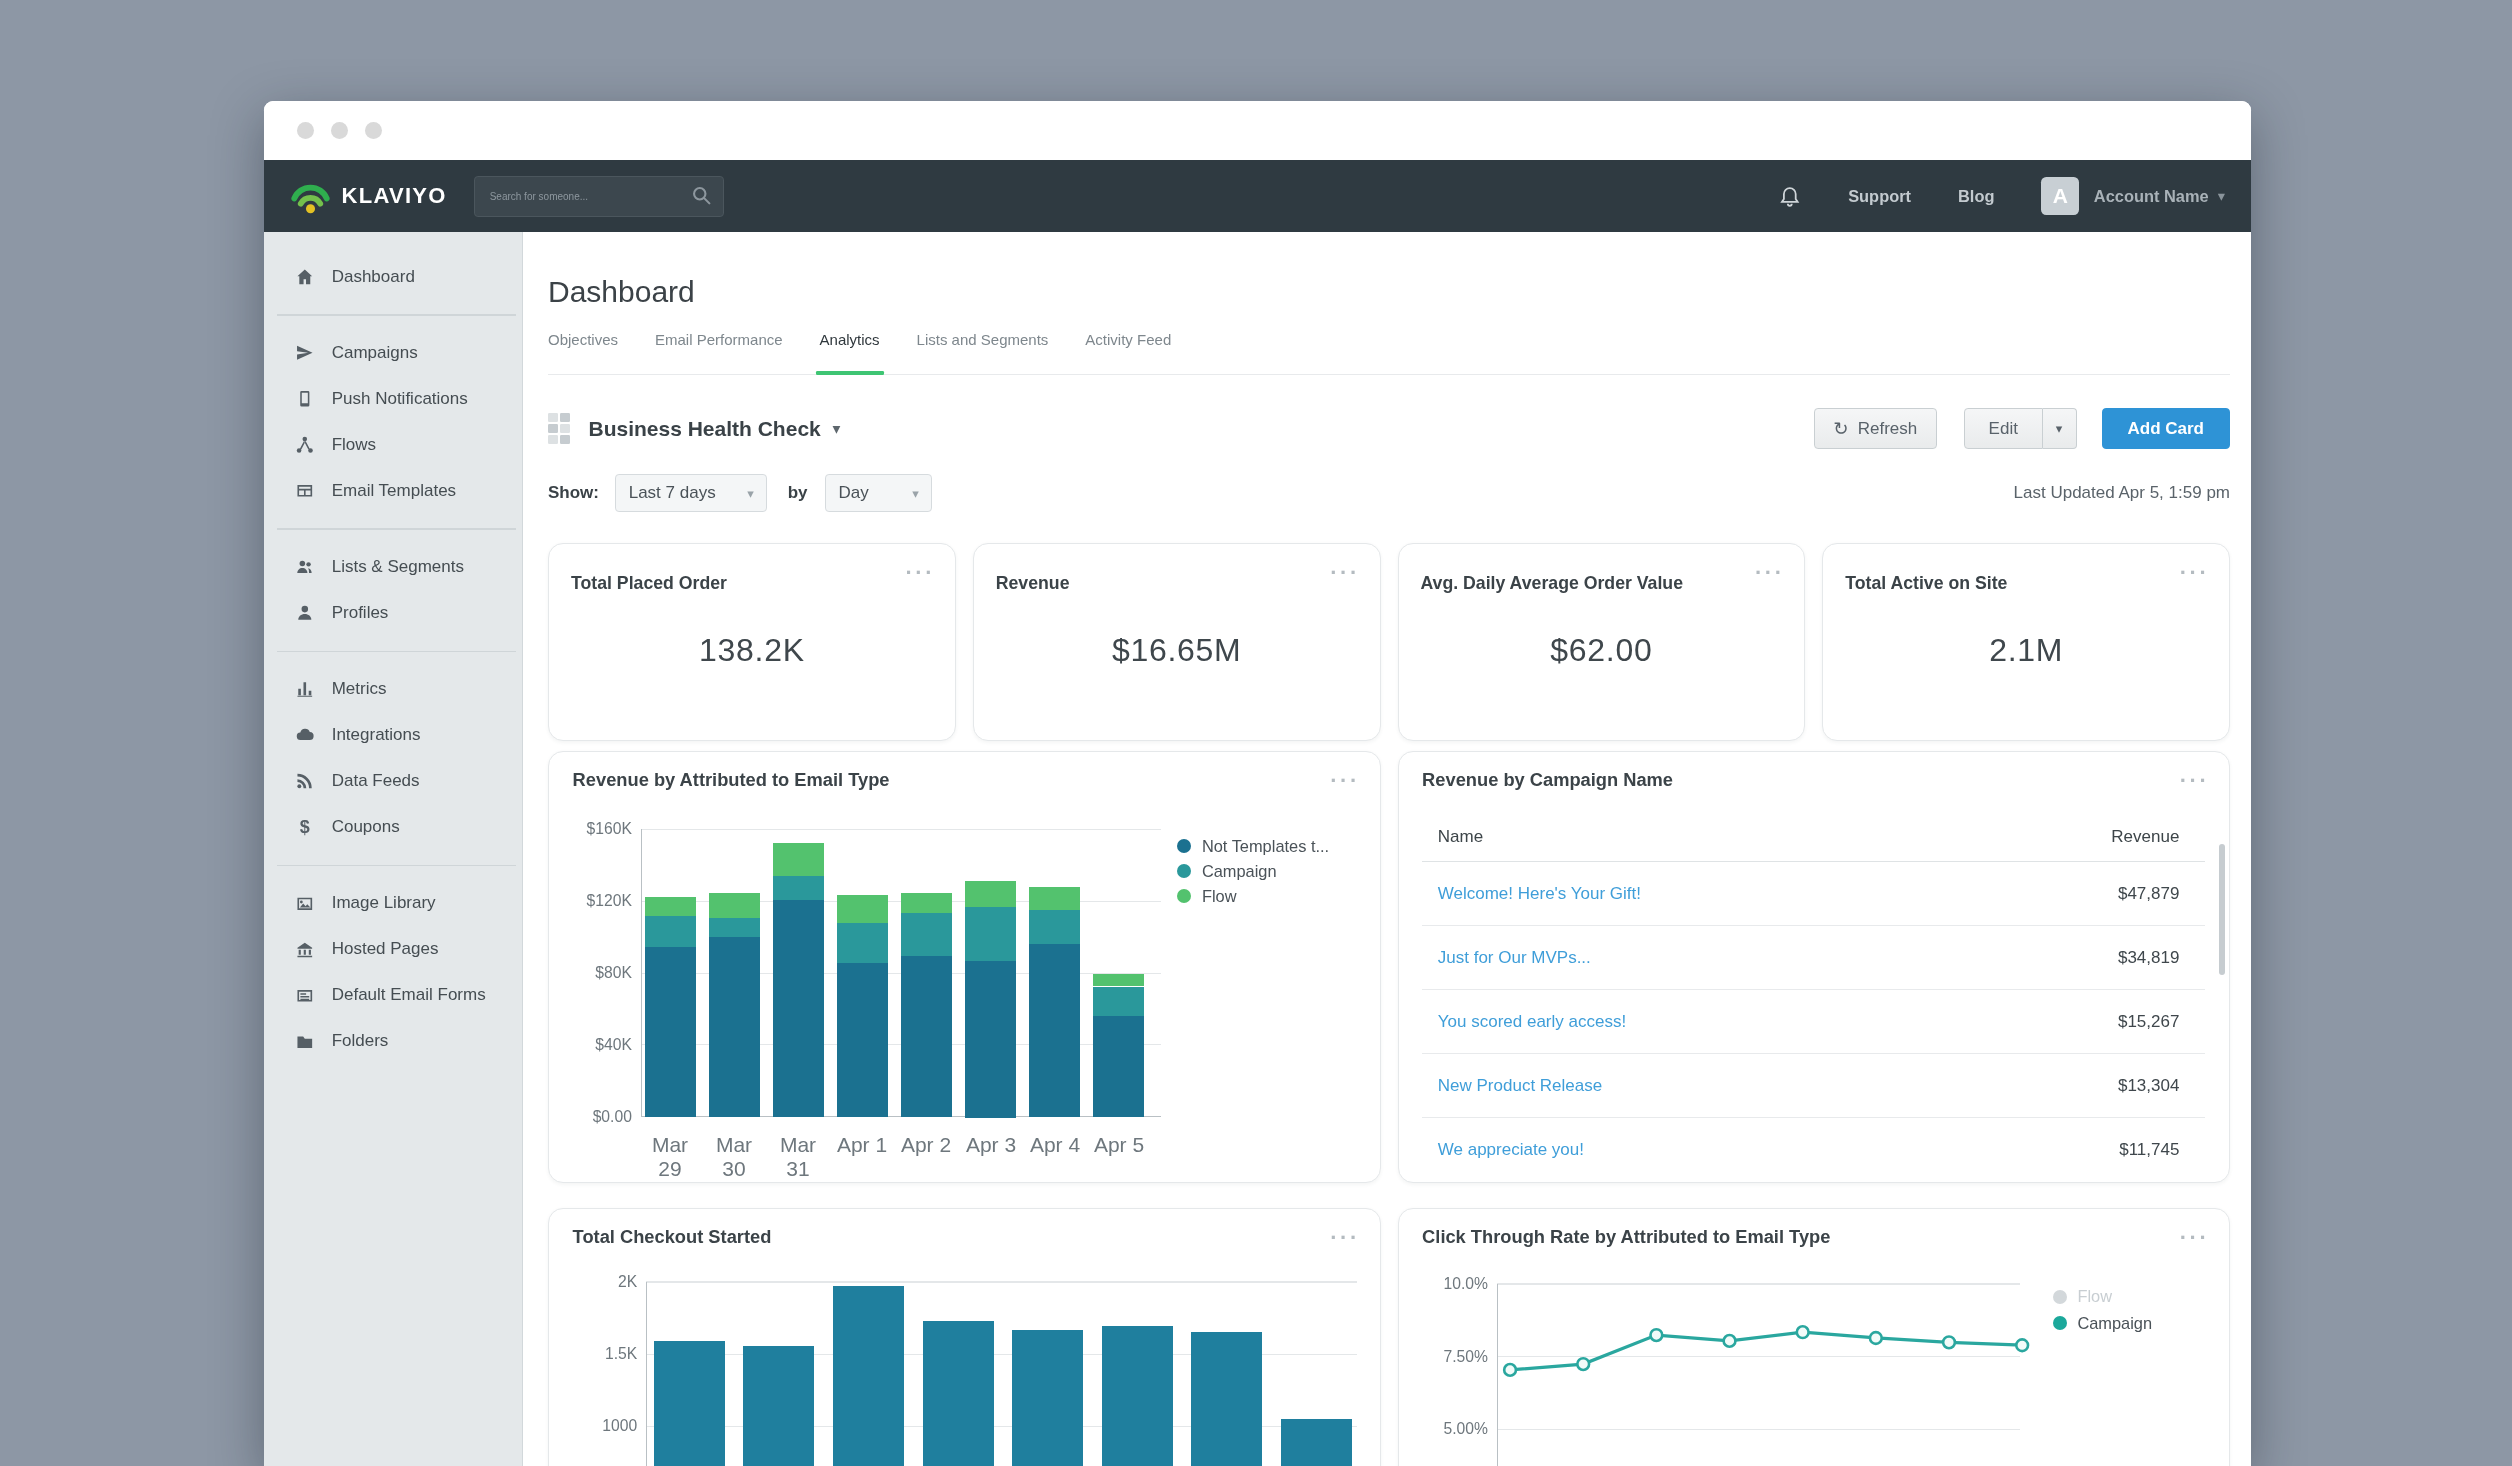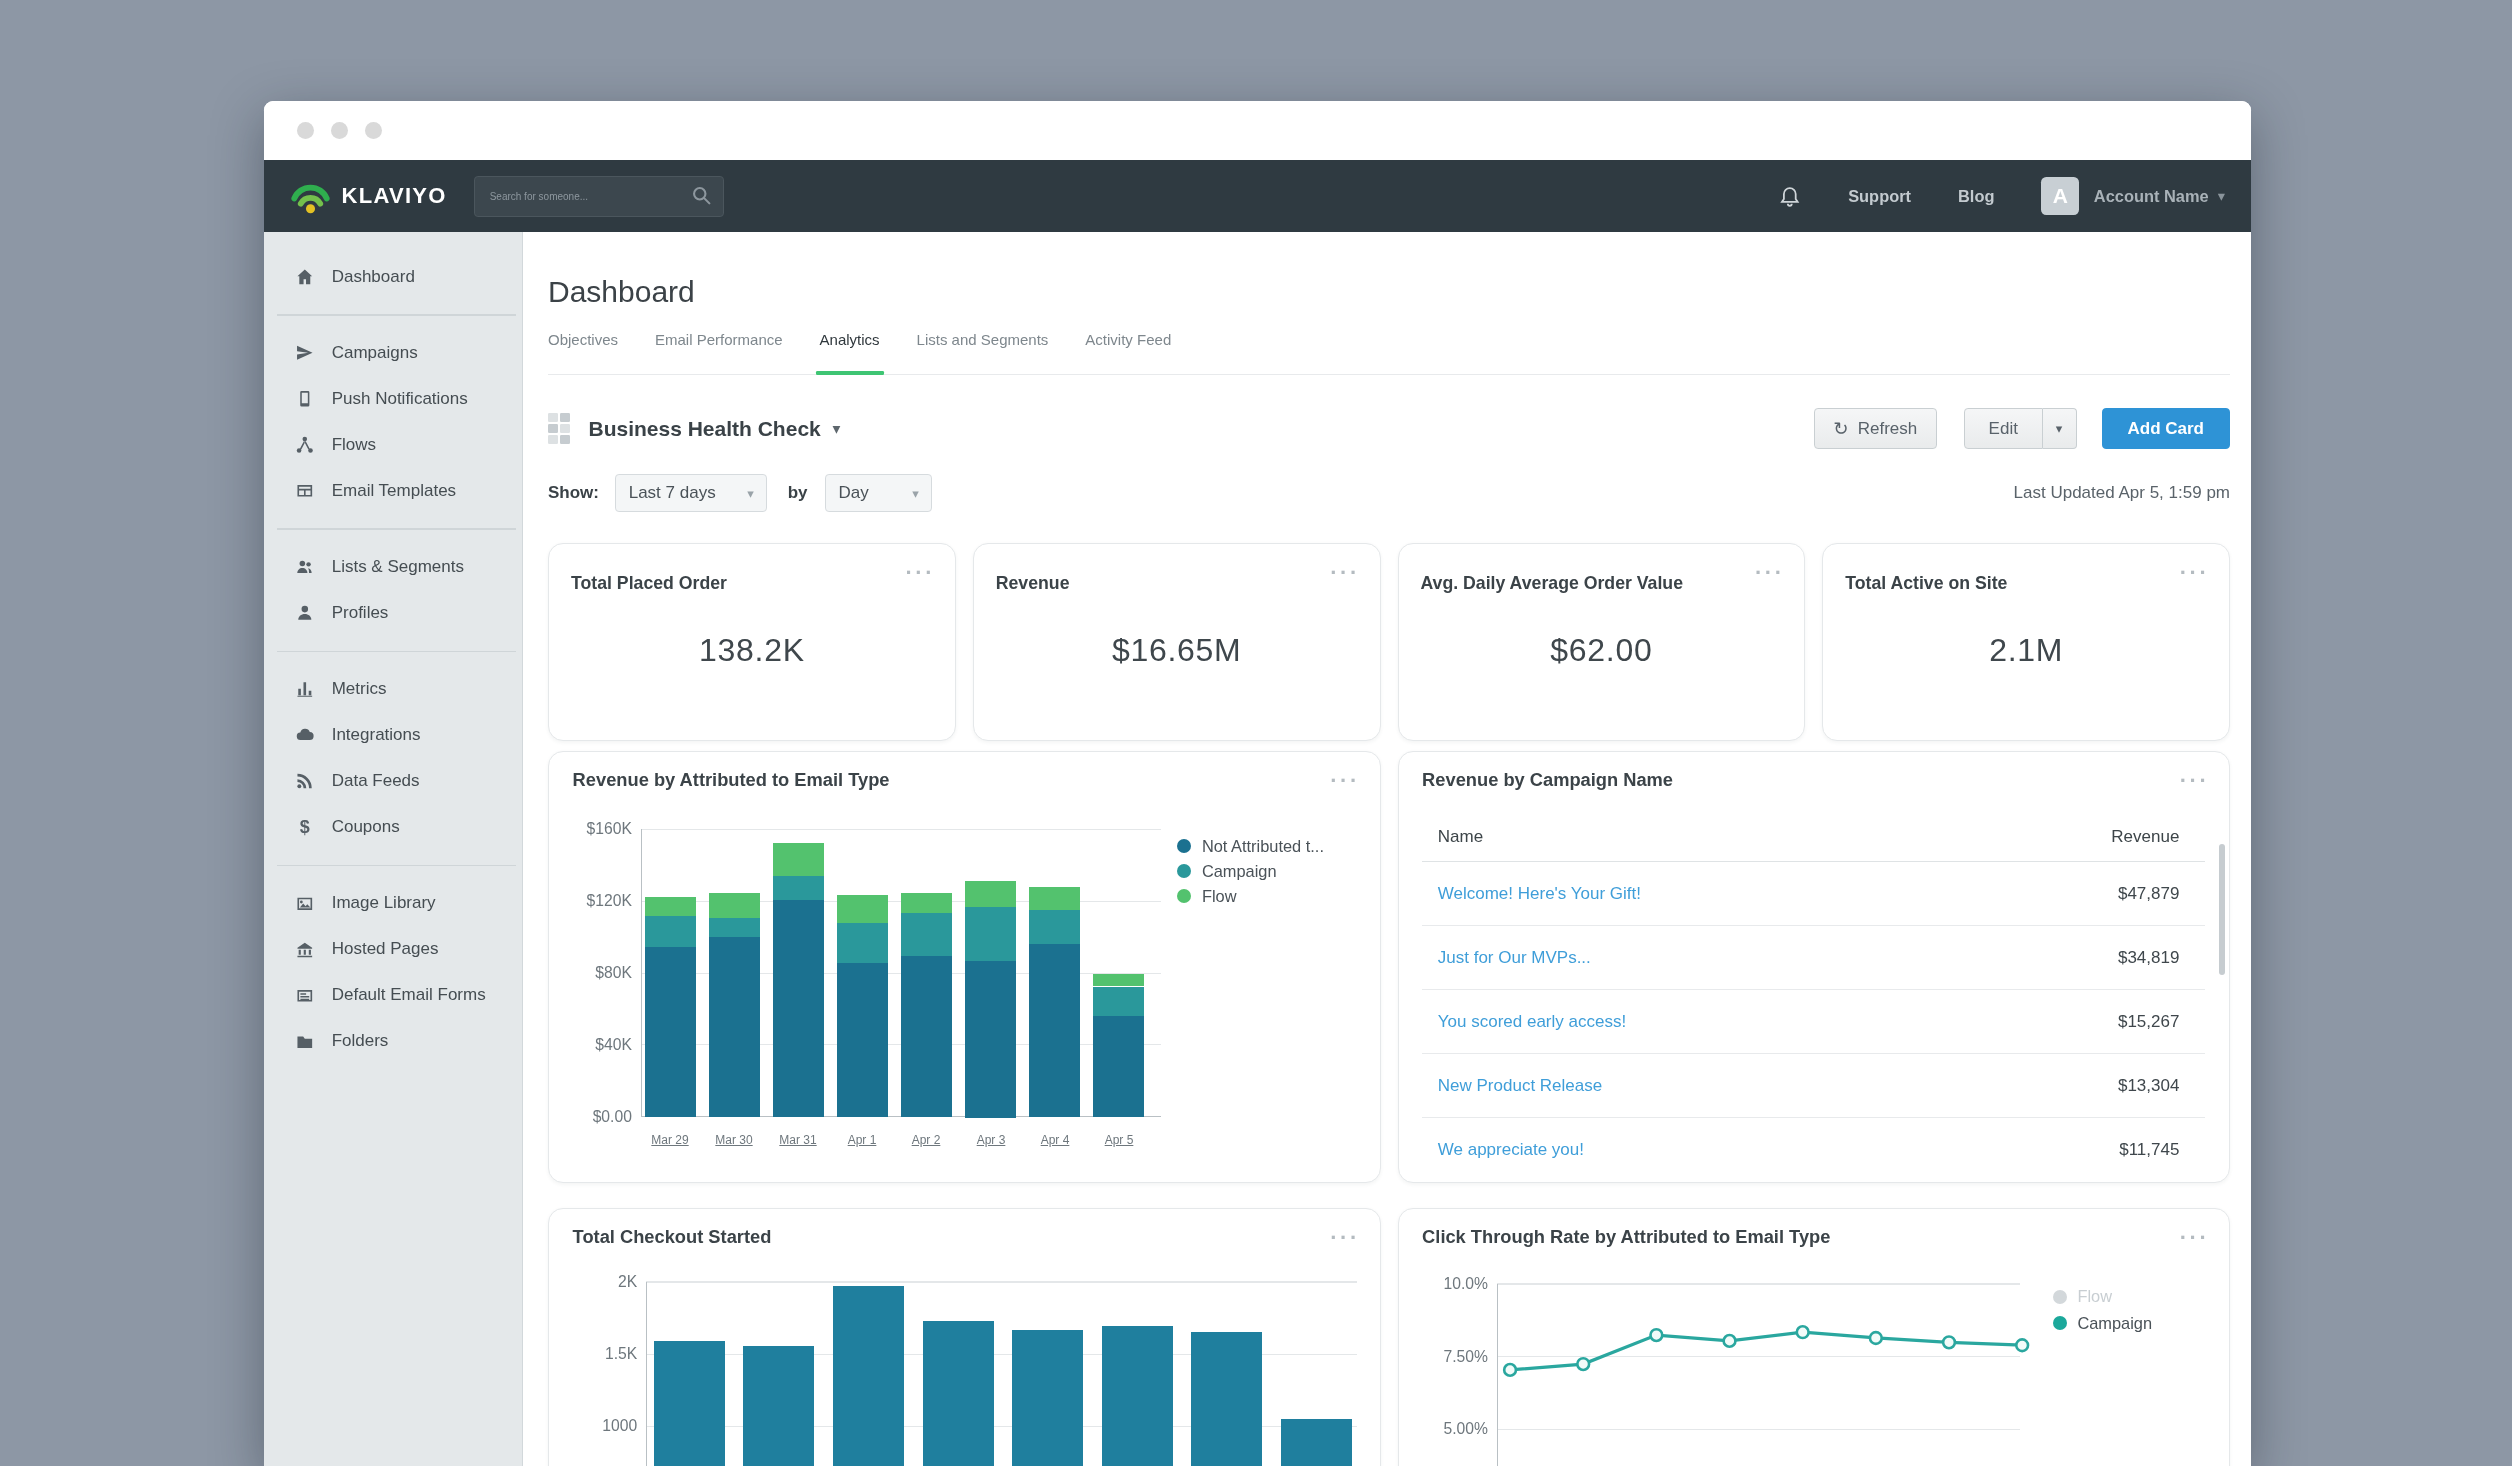--- a/index.html
+++ b/index.html
@@ -75,21 +75,21 @@
   
   .charts-grid { display:grid; grid-template-columns:1fr 1fr; gap:17px; margin-top:9.8px; }
   .charts-grid.row3 { margin-top:25px; }
   .chart-card { height:432px; position:relative; padding:17px 23.6px 0 23.6px; }
   .chart-title { font-size:18.3px; font-weight:700; color:#3b4348; }
   .chart-abs { position:absolute; left:0; right:0; }
   .gridline { position:absolute; height:1.3px; background:#e4e7e9; }
   .gridline.base { background:#b9c0c4; }
   .axisv { position:absolute; width:1.3px; background:#b9c0c4; }
   .ylab { position:absolute; font-size:15.7px; color:#6e777d; text-align:right; width:79px; }
-  .xlab { position:absolute; font-size:12px; color:#6e777d; text-align:center;text-decoration:underline; }
+  .xlab { position:absolute; font-size:21px; color:#6e777d; text-align:center; }
   .barseg { position:absolute; }
   .legend-item { position:absolute; display:flex; align-items:center; cursor:pointer; }
   .legend-dot { width:14.4px; height:14.4px; border-radius:50%; margin-right:10.5px; flex-shrink:0; }
   .legend-txt { font-size:16.4px; color:#4a5258; white-space:nowrap; }
   
   .tablewrap { position:absolute; left:23.6px; right:23.6px; top:75px; }
   .thead { display:flex; justify-content:space-between; padding:0 26px 14.4px 15.7px; border-bottom:1.3px solid #dfe3e5; }
   .th { font-size:17px; color:#3d4549; }
   .trow { display:flex; justify-content:space-between; align-items:center; height:64px; padding:0 26px 0 15.7px; border-bottom:1.3px solid #e8eaec; }
   .trow:last-child { border-bottom:none; }
@@ -392,21 +392,21 @@
                 <div class="barseg" style="left: 480px; top: 154px; width: 51px; height: 173px; background: rgb(27, 113, 144);"></div>
                 <div class="barseg" style="left: 480px; top: 120px; width: 51px; height: 34px; background: rgb(42, 152, 155);"></div>
                 <div class="barseg" style="left: 480px; top: 97px; width: 51px; height: 23.4px; background: rgb(83, 194, 110);"></div>
                 <div class="xlab" style="top: 343px; left: 474px; width: 64px;">Apr 4</div>
                 <div class="barseg" style="left: 544px; top: 225px; width: 51px; height: 102px; background: rgb(27, 113, 144);"></div>
                 <div class="barseg" style="left: 544px; top: 197px; width: 51px; height: 29px; background: rgb(42, 152, 155);"></div>
                 <div class="barseg" style="left: 544px; top: 184px; width: 51px; height: 12.6px; background: rgb(83, 194, 110);"></div>
                 <div class="xlab" style="top: 343px; left: 538px; width: 64px;">Apr 5</div>
                 <div class="legend-item" style="left: 628px; top: 47px;">
                   <span class="legend-dot" style="background: rgb(27, 113, 144);"></span>
-                  <span class="legend-txt">Not Attributed t...</span>
+                  <span class="legend-txt">Not Templates t...</span>
                 </div>
                 <div class="legend-item" style="left: 628px; top: 72px;">
                   <span class="legend-dot" style="background: rgb(42, 152, 155);"></span>
                   <span class="legend-txt">Campaign</span>
                 </div>
                 <div class="legend-item" style="left: 628px; top: 97px;">
                   <span class="legend-dot" style="background: rgb(83, 194, 110);"></span>
                   <span class="legend-txt">Flow</span>
                 </div>
               </div>

